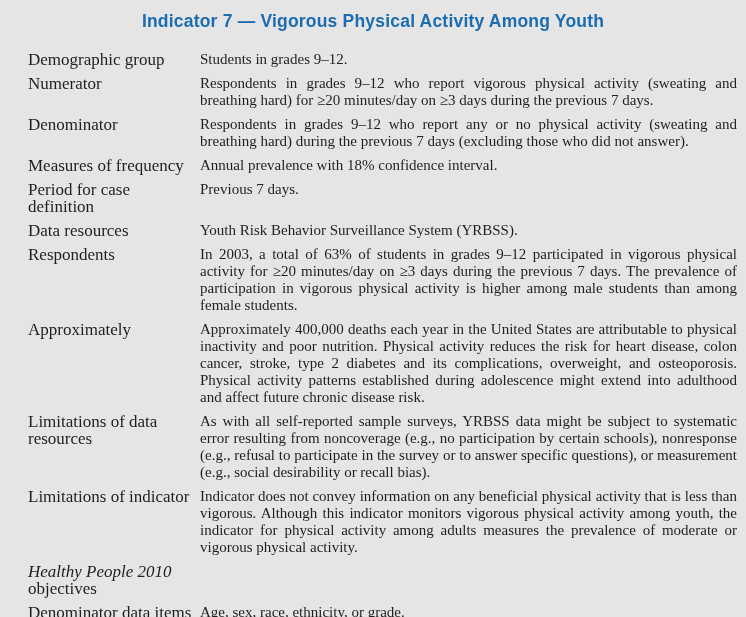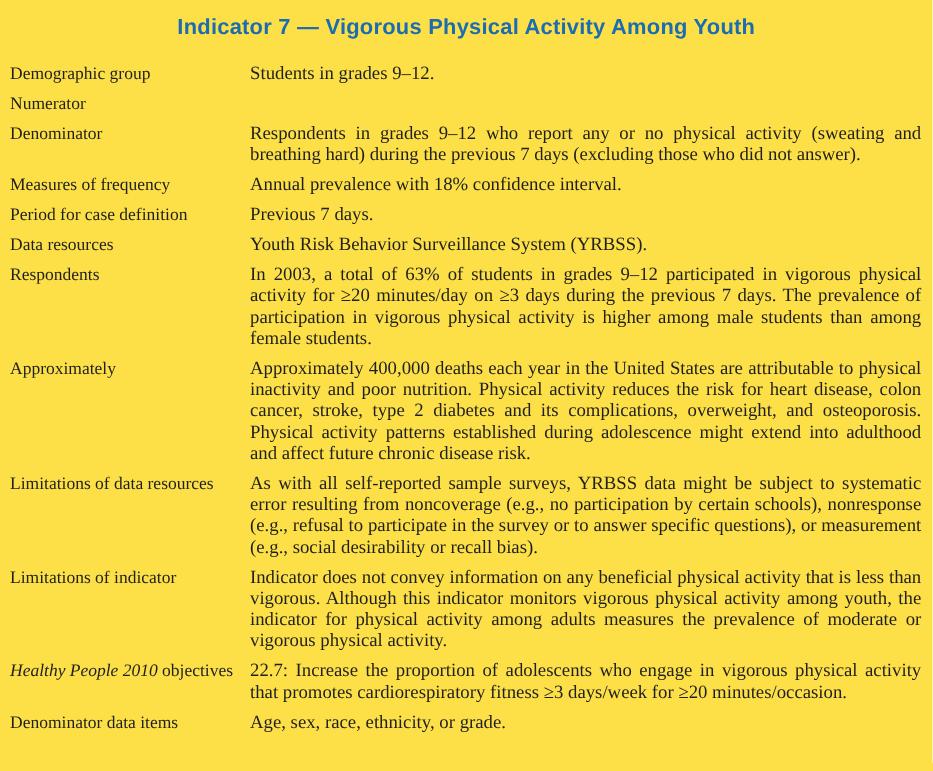--- a/index.html
+++ b/index.html
@@ -4,21 +4,21 @@
 <style>
   html, body {
     margin: 0;
     padding: 0;
     background: #ffffff;
   }
   .page {
     position: relative;
     width: 746px;
     height: 617px;
-    background: #fde047;
+    background: #e5e5e5;
     overflow: hidden;
     font-family: "Liberation Serif", serif;
     color: #1f1f1f;
   }
   .page-title {
     margin: 11px 10px 19px 10px;
     text-align: center;
     font-family: "Liberation Sans", sans-serif;
     font-weight: bold;
     font-size: 17.5px;
@@ -28,23 +28,24 @@
   .def-table {
     padding: 0 9px 0 8px;
   }
   .def-row {
     display: grid;
     grid-template-columns: 192px 1fr;
     column-gap: 0;
     margin-bottom: 7px;
   }
   .def-label {
-    font-size: 14px;
+    font-size: 17px;
     line-height: 17px;
     color: #1f1f1f;
+    margin-left: 20px;
   }
   .def-value {
     font-size: 15px;
     line-height: 17px;
     text-align: justify;
     color: #1f1f1f;
   }
 </style>
 </head>
 <body>
@@ -53,20 +54,21 @@
   <h1 class="page-title">Indicator 7 — Vigorous Physical Activity Among Youth</h1>
 
   <div class="def-table">
   <div class="def-row">
     <div class="def-label">Demographic group</div>
     <div class="def-value">Students in grades 9–12.</div>
   </div>
 
   <div class="def-row">
     <div class="def-label">Numerator</div>
+    <div class="def-value">Respondents in grades 9–12 who report vigorous physical activity (sweating and breathing hard) for ≥20 minutes/day on ≥3 days during the previous 7 days.</div>
   </div>
 
   <div class="def-row">
     <div class="def-label">Denominator</div>
     <div class="def-value">Respondents in grades 9–12 who report any or no physical activity (sweating and breathing hard) during the previous 7 days (excluding those who did not answer).</div>
   </div>
 
   <div class="def-row">
     <div class="def-label">Measures of frequency</div>
     <div class="def-value">Annual prevalence with 18% confidence interval.</div>
@@ -97,21 +99,20 @@
     <div class="def-value">As with all self-reported sample surveys, YRBSS data might be subject to systematic error resulting from noncoverage (e.g., no participation by certain schools), nonresponse (e.g., refusal to participate in the survey or to answer specific questions), or measurement (e.g., social desirability or recall bias).</div>
   </div>
 
   <div class="def-row">
     <div class="def-label">Limitations of indicator</div>
     <div class="def-value">Indicator does not convey information on any beneficial physical activity that is less than vigorous. Although this indicator monitors vigorous physical activity among youth, the indicator for physical activity among adults measures the prevalence of moderate or vigorous physical activity.</div>
   </div>
 
   <div class="def-row">
     <div class="def-label"><i>Healthy People 2010</i> objectives</div>
-    <div class="def-value">22.7: Increase the proportion of adolescents who engage in vigorous physical activity that promotes cardiorespiratory fitness ≥3 days/week for ≥20 minutes/occasion.</div>
   </div>
 
   <div class="def-row">
     <div class="def-label">Denominator data items</div>
     <div class="def-value">Age, sex, race, ethnicity, or grade.</div>
   </div>
 </div>
 </div>
 
 </body></html>

